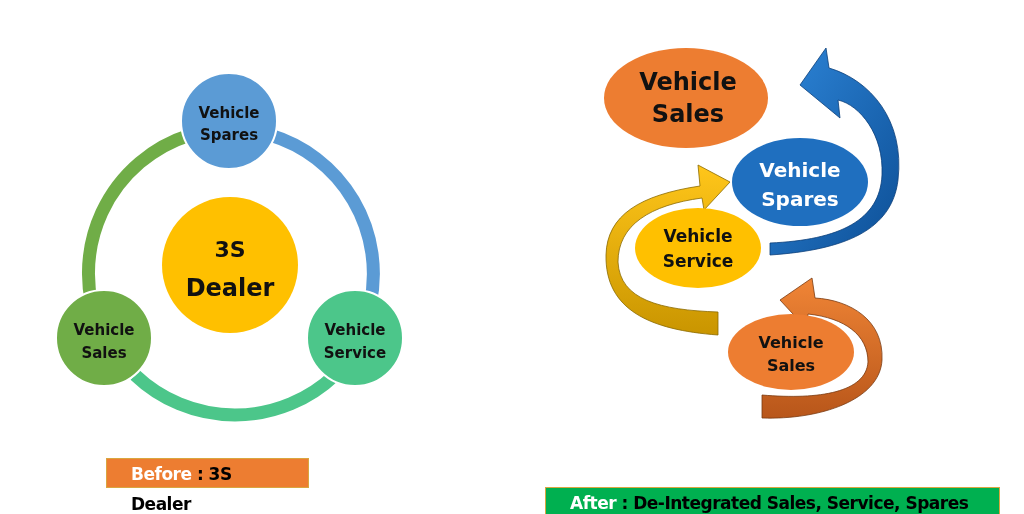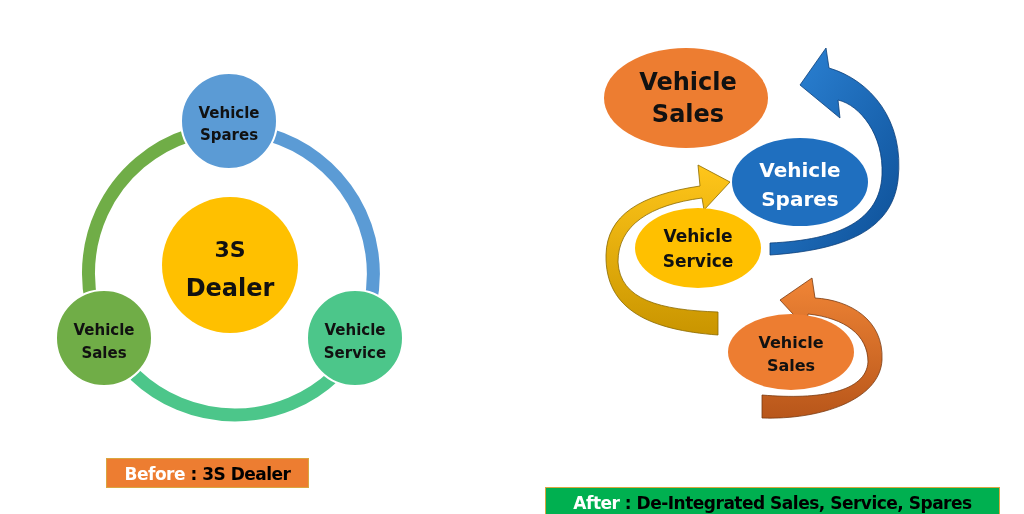--- a/index.html
+++ b/index.html
@@ -1,22 +1,22 @@
 <!DOCTYPE html>
 <html><head>
 <meta charset="utf-8">
 <style>
   html, body { margin: 0; padding: 0; background: #ffffff; }
   body { width: 1024px; height: 514px; position: relative; overflow: hidden;
          font-family: "Liberation Sans", "DejaVu Sans", sans-serif; }
   svg { position: absolute; left: 0; top: 0; }
   .lbl { font-family: "DejaVu Sans", "Liberation Sans", sans-serif; font-weight: bold; }
   .caption { position: absolute; font-family: "DejaVu Sans", sans-serif; font-weight: bold;
-             font-size: 17px; line-height: 30px; height: 30px; padding: 0 10px;
-             box-sizing: border-box; border: 1px solid #d9a640; letter-spacing: -0.5px; text-align: center; }
+             font-size: 17px; line-height: 30px; height: 30px; padding: 0 24px;
+             box-sizing: border-box; border: 1px solid #d9a640; letter-spacing: -0.5px; }
   .caption .k { color: #ffffff; }
   .caption .v { color: #000000; }
   #cap-before { left: 106px; top: 458px; width: 203px; background: #ed7d31; }
   #cap-after  { left: 545px; top: 460px; width: 455px; background: #00b050; margin-top: 27px; }
 </style>
 </head>
 <body>
 
 <svg width="1024" height="514" viewBox="0 0 1024 514">
   <defs>

